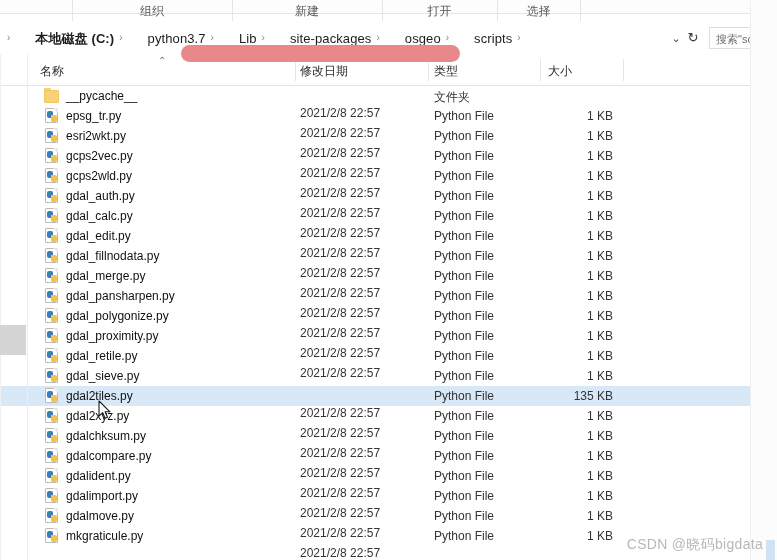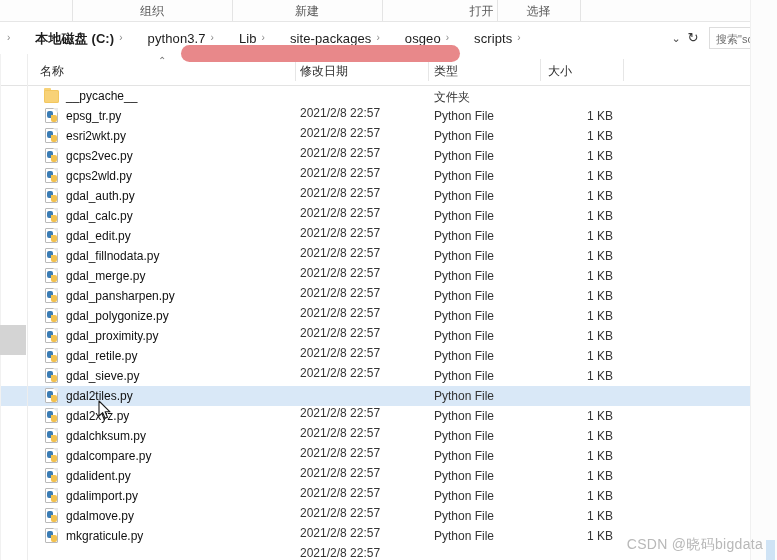--- a/index.html
+++ b/index.html
@@ -16,21 +16,21 @@
     color: #1a1a1a;
     position: relative;
     -webkit-font-smoothing: antialiased;
   }
 
   
   .ribbon {
     position: absolute;
     left: 0; top: 0;
     width: 777px;
-    height: 22px;
+    height: 14px;
     background: #fdfdfd;
     border-bottom: 1px solid #e6e6e6;
     box-sizing: border-box;
   }
   .ribbon-sep {
     position: absolute;
     top: 0;
     width: 1px;
     height: 21px;
     background: #e4e4e4;
@@ -312,21 +312,21 @@
 <body>
 
 <div class="ribbon" id="ribbon">
     <div class="ribbon-sep" style="left: 72px;"></div>
     <div class="ribbon-sep" style="left: 232px;"></div>
     <div class="ribbon-sep" style="left: 382px;"></div>
     <div class="ribbon-sep" style="left: 497px;"></div>
     <div class="ribbon-sep" style="left: 580px;"></div>
     <div class="ribbon-label" style="left: 72px; width: 160px;">组织</div>
     <div class="ribbon-label" style="left: 232px; width: 150px;">新建</div>
-    <div class="ribbon-label" style="left: 382px; width: 115px; padding-left: 42px;">打开</div>
+    <div class="ribbon-label" style="left: 382px; width: 115px;">打开</div>
     <div class="ribbon-label" style="left: 497px; width: 83px; text-align: center;">选择</div>
   </div>
 
 <div class="addressbar">
   <div class="crumbs" id="crumbs">
       <span class="crumb-sep">›</span>
       <span class="crumb cjk">本地磁盘 (C:)</span>
       <span class="crumb-sep">›</span>
       <span class="crumb">python3.7</span>
       <span class="crumb-sep">›</span>
@@ -541,20 +541,21 @@
     <div class="row selected">
       <div class="icon">
         <div class="ic-py">
           <div class="snake-b"></div>
           <div class="snake-y"></div>
         </div>
       </div>
       <div class="fname">gdal2tiles.py</div>
       <div class="fdate">2021/2/8 22:57</div>
       <div class="ftype">Python File</div>
+      <div class="fsize">135 KB</div>
     </div>
     <div class="row">
       <div class="icon">
         <div class="ic-py">
           <div class="snake-b"></div>
           <div class="snake-y"></div>
         </div>
       </div>
       <div class="fname">gdal2xyz.py</div>
       <div class="fdate">2021/2/8 22:57</div>

